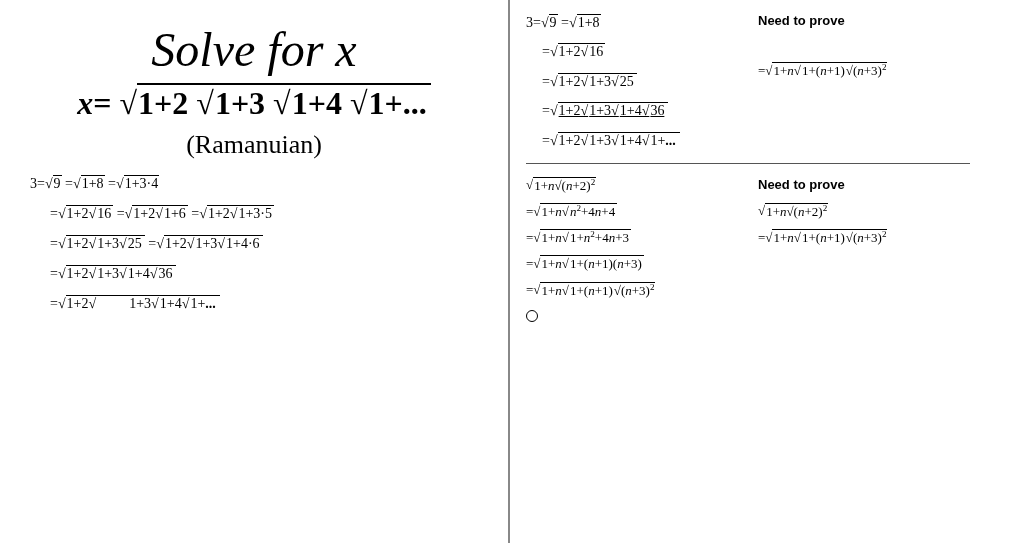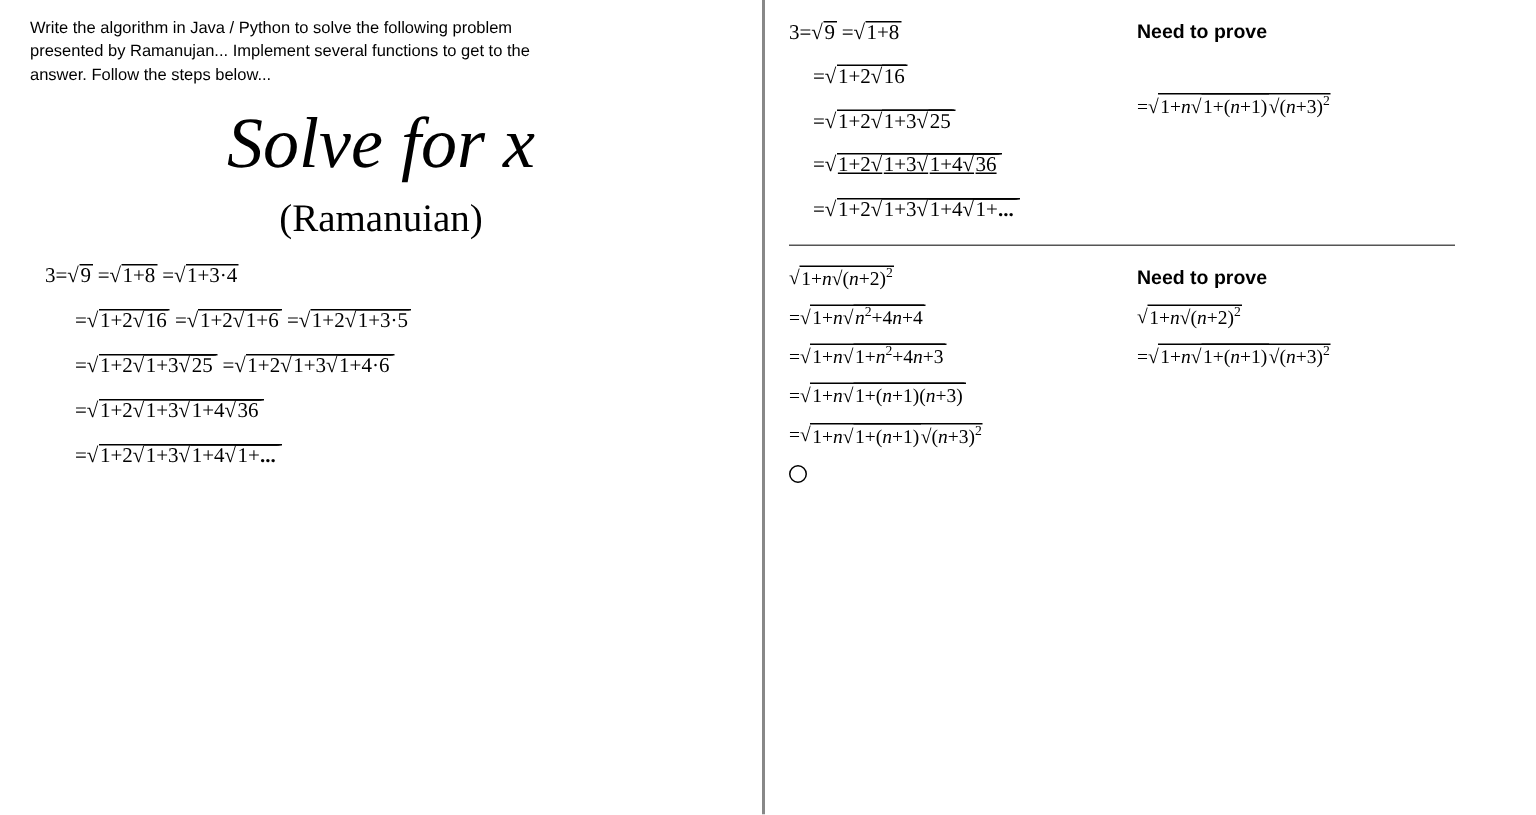--- a/index.html
+++ b/index.html
@@ -129,26 +129,37 @@
       border-radius: 50%;
       margin-top: 4px;
     }
 
     sup { font-size: 0.7em; vertical-align: super; }
   </style>
 </head>
 <body>
 
 <div class="left-panel">
-  <p class="instruction-text">Write the algorithm in Java / Python to solve the following problem presented by Ramanujan... Implement several functions to get to the answer.  Follow the steps below...</p>
 
   <div class="solve-for-title">
     Solve for <span class="x-var"><i>x</i></span>
   </div>
 
+  <div class="main-formula">
+    <b><i>x</i></b>=<span style="font-size:1em;font-weight:bold;">
+      
+      √<span style="border-top:2px solid #000; padding:0 1px;">1+2
+        √<span style="border-top:2px solid #000; padding:0 1px;">1+3
+          √<span style="border-top:2px solid #000; padding:0 1px;">1+4
+            √<span style="border-top:2px solid #000; padding:0 1px;">1+<b>...</b></span>
+          </span>
+        </span>
+      </span>
+    </span>
+  </div>
 
   <div class="ramanujan-label">(Ramanuian)</div>
 
   <div class="math-block">
     <span class="math-line">
       3=√<span style="border-top:1.5px solid #000;padding:0 1px;">9</span>
       =√<span style="border-top:1.5px solid #000;padding:0 1px;">1+8</span>
       =√<span style="border-top:1.5px solid #000;padding:0 1px;">1+3·4</span>
     </span>
     <span class="math-line" style="margin-left:20px;">
@@ -157,21 +168,21 @@
       =√<span style="border-top:1.5px solid #000;padding:0 1px;">1+2√<span style="border-top:1.5px solid #000;padding:0 1px;">1+3·5</span></span>
     </span>
     <span class="math-line" style="margin-left:20px;">
       =√<span style="border-top:1.5px solid #000;padding:0 1px;">1+2√<span style="border-top:1.5px solid #000;padding:0 1px;">1+3√<span style="border-top:1.5px solid #000;padding:0 1px;">25</span></span></span>
       =√<span style="border-top:1.5px solid #000;padding:0 1px;">1+2√<span style="border-top:1.5px solid #000;padding:0 1px;">1+3√<span style="border-top:1.5px solid #000;padding:0 1px;">1+4·6</span></span></span>
     </span>
     <span class="math-line" style="margin-left:20px;">
       =√<span style="border-top:1.5px solid #000;padding:0 1px;">1+2√<span style="border-top:1.5px solid #000;padding:0 1px;">1+3√<span style="border-top:1.5px solid #000;padding:0 1px;">1+4√<span style="border-top:1.5px solid #000;padding:0 1px;">36</span></span></span></span>
     </span>
     <span class="math-line" style="margin-left:20px;">
-      =√<span style="border-top:1.5px solid #000;padding:0 1px;">1+2√<span style="border-top:1.5px solid #000;padding:0 1px;">1+3√<span style="border-top:1.5px solid #000;padding:0 1px;">1+4√<span style="border-top:1.5px solid #000;padding:0 1px;">1+<b>...</b></span></span></span></span>
+      =√<span style="border-top:1.5px solid #000;padding:0 1px;">1+2√<span style="border-top:1.5px solid #000;padding:0 1px;margin-left:32px;">1+3√<span style="border-top:1.5px solid #000;padding:0 1px;">1+4√<span style="border-top:1.5px solid #000;padding:0 1px;">1+<b>...</b></span></span></span></span>
     </span>
   </div>
 </div>
 
 <div class="right-panel">
 
   <div class="right-top-row">
     <div class="right-col-left" style="font-size:14px; font-family:'Times New Roman',serif; line-height:2.1;">
       <span>
         3=√<span style="border-top:1.5px solid #000;padding:0 1px;">9</span>

